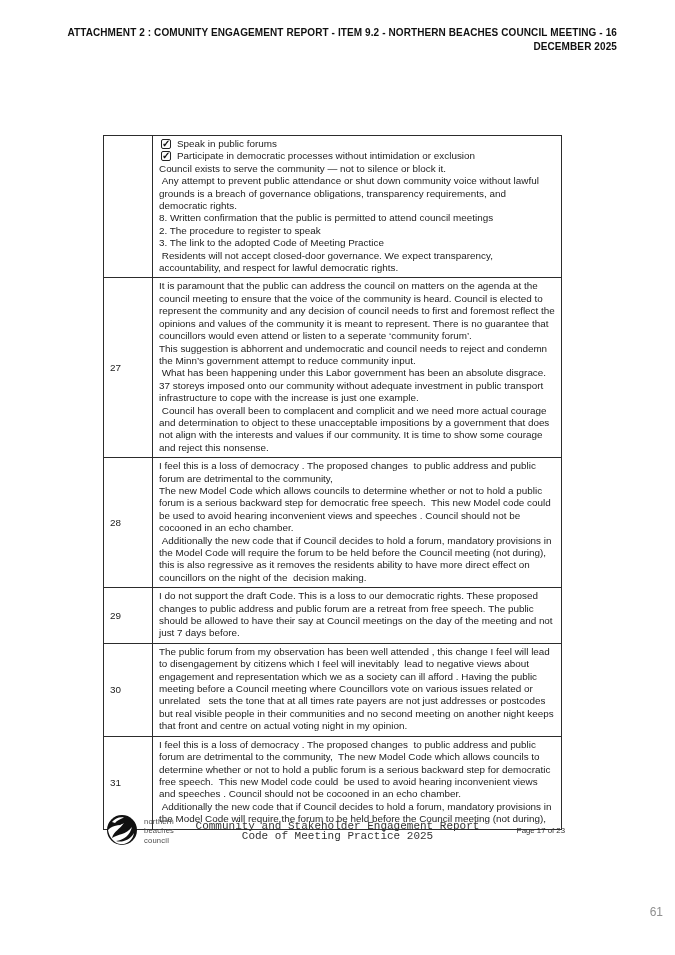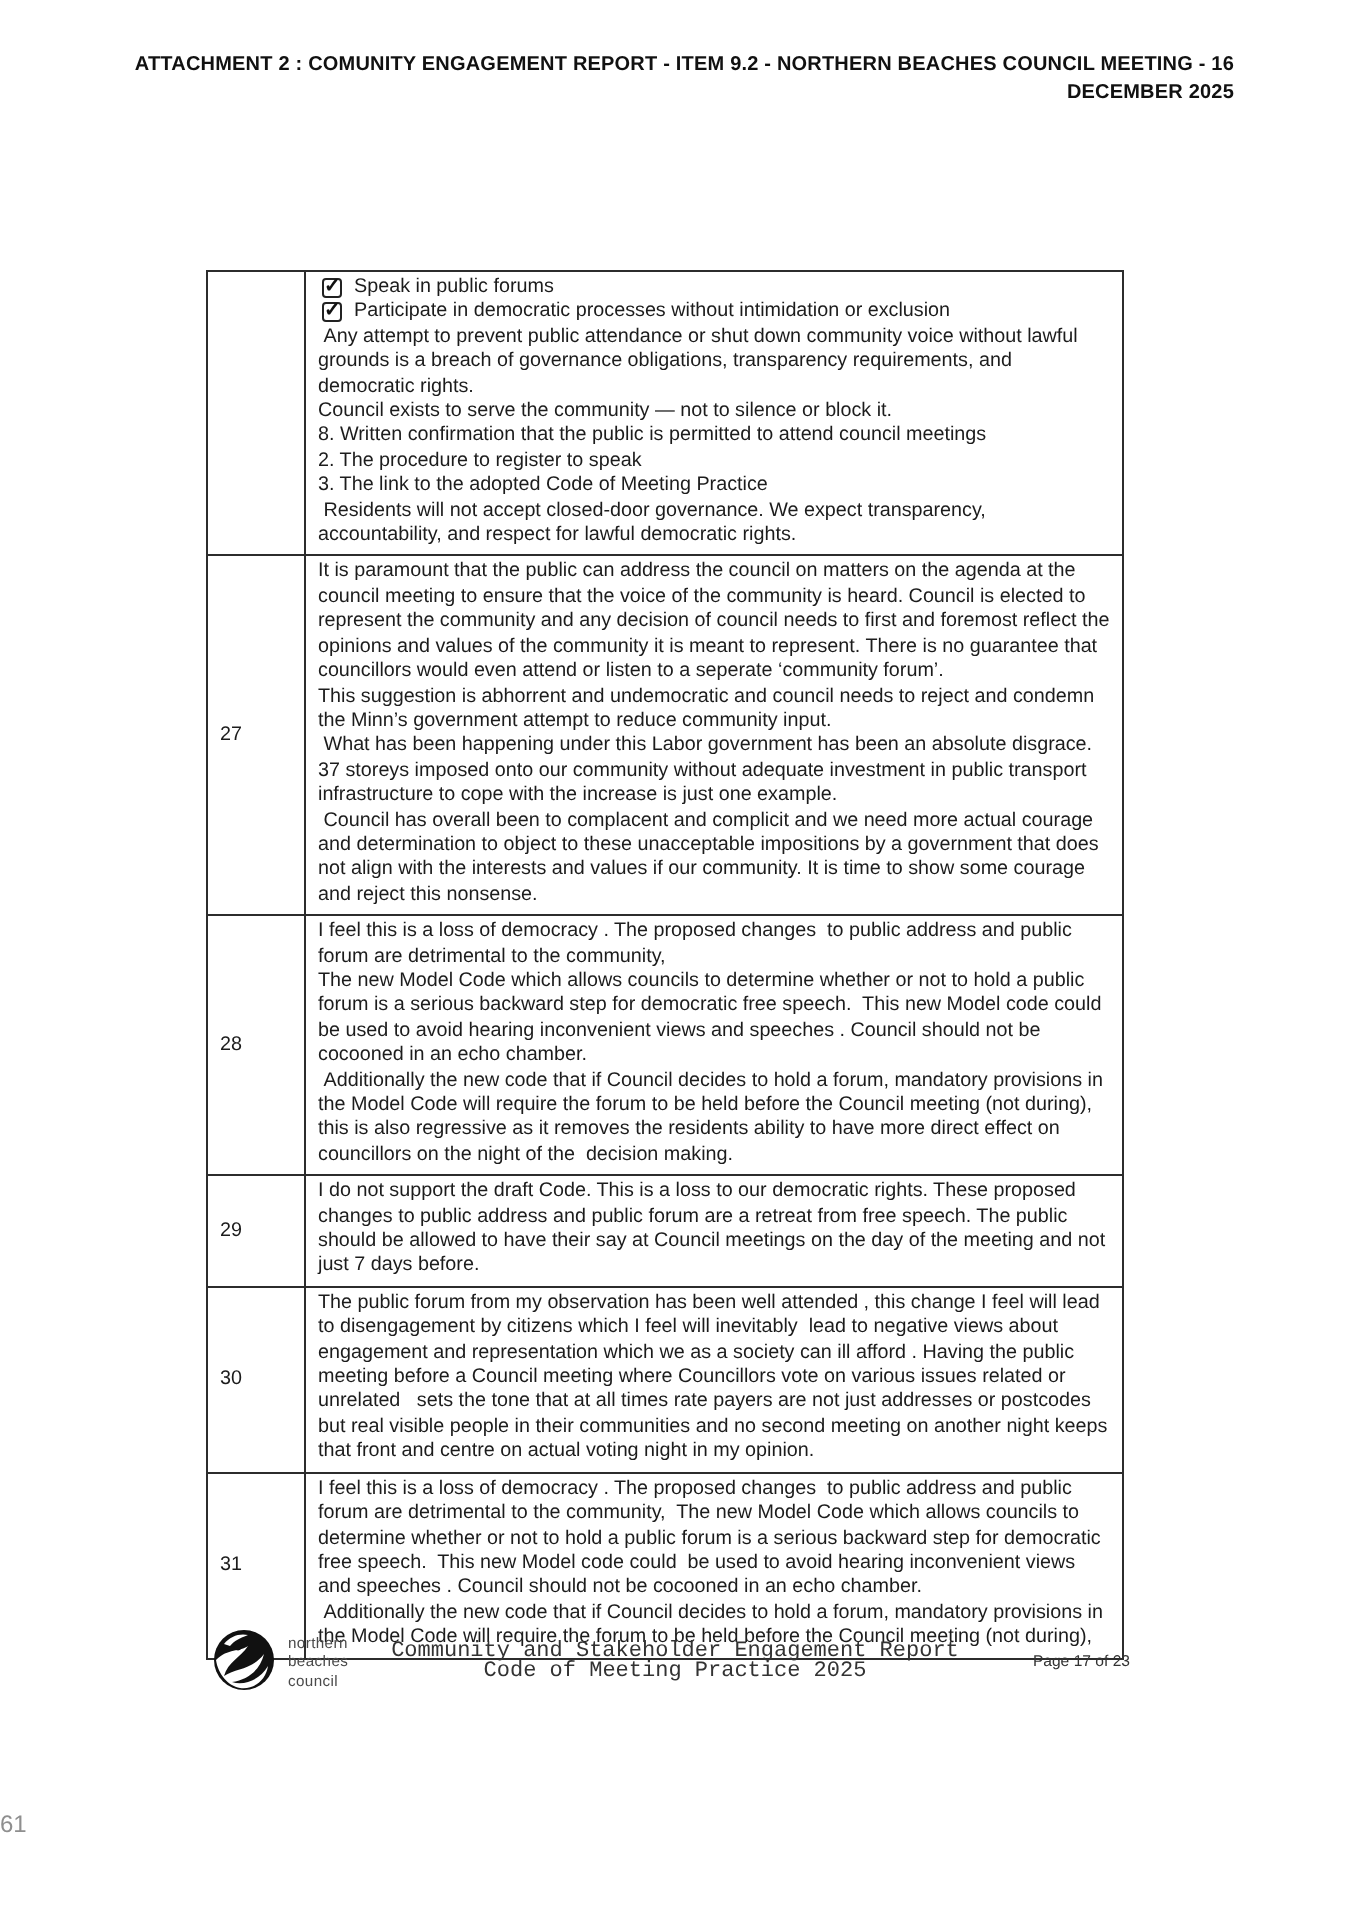--- a/index.html
+++ b/index.html
@@ -47,21 +47,21 @@
     color:#4a4a4a; letter-spacing:0.2px;
   }
   .footer-center {
     position:absolute; left:0; right:0; top:11px; text-align:center;
     font-size:11px; line-height:10px; color:#333;font-family:Liberation Mono, monospace;
   }
   .footer-page {
     position:absolute; right:110px; top:16px; font-size:7.8px; color:#333;
   }
   .page-number {
-    position:absolute; left:0; right:12px; top:905px; text-align:left;
+    position:absolute; left:0; right:12px; top:905px; text-align:right;
     font-size:12px; color:#8f8f8f;
   }
 </style>
 </head>
 <body>
 
 <div class="page">
 
   <div class="doc-header">
     <div>ATTACHMENT 2 : COMUNITY ENGAGEMENT REPORT - ITEM 9.2 - NORTHERN BEACHES COUNCIL MEETING - 16</div>
@@ -79,22 +79,22 @@
               <span class="check">✓</span>
             </span>
             <span>Speak in public forums</span>
           </div>
           <div class="cb-line">
             <span class="checkbox">
               <span class="check">✓</span>
             </span>
             <span>Participate in democratic processes without intimidation or exclusion</span>
           </div>
+          <div class="para">Council exists to serve the community — not to silence or block it.</div>
           <div class="para"> Any attempt to prevent public attendance or shut down community voice without lawful grounds is a breach of governance obligations, transparency requirements, and democratic rights.</div>
-          <div class="para">Council exists to serve the community — not to silence or block it.</div>
           <div class="para">8. Written confirmation that the public is permitted to attend council meetings</div>
           <div class="para">2. The procedure to register to speak</div>
           <div class="para">3. The link to the adopted Code of Meeting Practice</div>
           <div class="para"> Residents will not accept closed-door governance. We expect transparency, accountability, and respect for lawful democratic rights.</div>
         </div>
       </div>
       <div class="t-row">
         <div class="num-cell">
           <span>27</span>
         </div>

